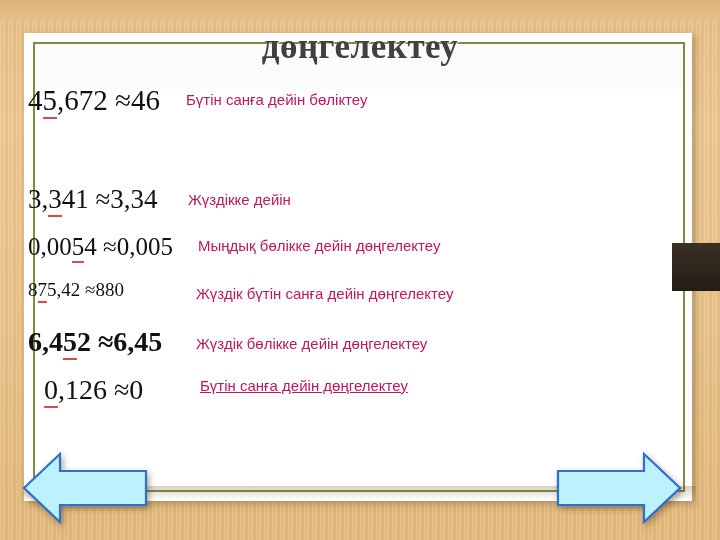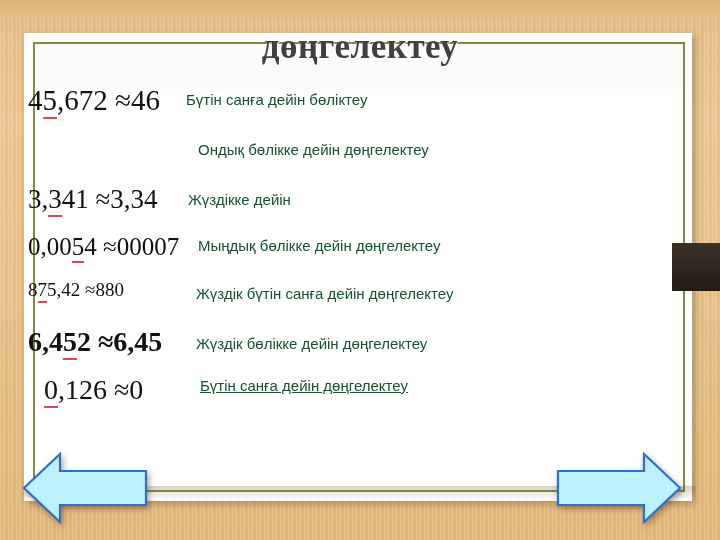--- a/index.html
+++ b/index.html
@@ -66,21 +66,21 @@
     color:#111;white-space:nowrap;
     line-height:1;
   }
   .expr .u{
     border-bottom:2px solid #d94a52;
     padding-bottom:1px;
   }
   .desc{
     position:absolute;
     font-family:"Liberation Sans","DejaVu Sans",sans-serif;
-    color:#14532d;white-space:nowrap;
+    color:#be185d;white-space:nowrap;
     line-height:1;
   }
 
   
   .brown-block{
     position:absolute;left:672px;top:243px;width:48px;height:48px;
     background:linear-gradient(180deg,#3c3025 0%,#2e251c 55%,#241d16 100%);
     z-index:7;
   }
 
@@ -109,33 +109,32 @@
 <div class="content">
 
   <div class="row" style="top:0px;">
     <div class="expr" style="left:28px;top:4px;font-size:29px;">
       <span>4</span><span class="u">5</span><span>,672 ≈46</span>
     </div>
     <div class="desc" style="left:186px;top:10px;font-size:15px;">Бүтін санға дейін бөліктеу</div>
   </div>
 
   <div class="row" style="top:50px;">
-    <div class="desc" style="left:198px;top:10px;font-size:15px;">Ондық бөлікке дейін дөңгелектеу</div>
   </div>
 
   <div class="row" style="top:100px;">
     <div class="expr" style="left:28px;top:4px;font-size:27px;">
       <span>3,</span><span class="u">3</span><span>41 ≈3,34</span>
     </div>
     <div class="desc" style="left:188px;top:10px;font-size:15px;">Жүздікке дейін</div>
   </div>
 
   <div class="row" style="top:148px;">
     <div class="expr" style="left:28px;top:4px;font-size:25px;">
-      <span>0,00</span><span class="u">5</span><span>4 ≈00007</span>
+      <span>0,00</span><span class="u">5</span><span>4 ≈0,005</span>
     </div>
     <div class="desc" style="left:198px;top:8px;font-size:15px;">Мыңдық бөлікке дейін дөңгелектеу</div>
   </div>
 
   <div class="row" style="top:194px;">
     <div class="expr" style="left:28px;top:4px;font-size:19px;">
       <span>8</span><span class="u">7</span><span>5,42 ≈880</span>
     </div>
     <div class="desc" style="left:196px;top:10px;font-size:15px;">Жүздік бүтін санға дейін дөңгелектеу</div>
   </div>

